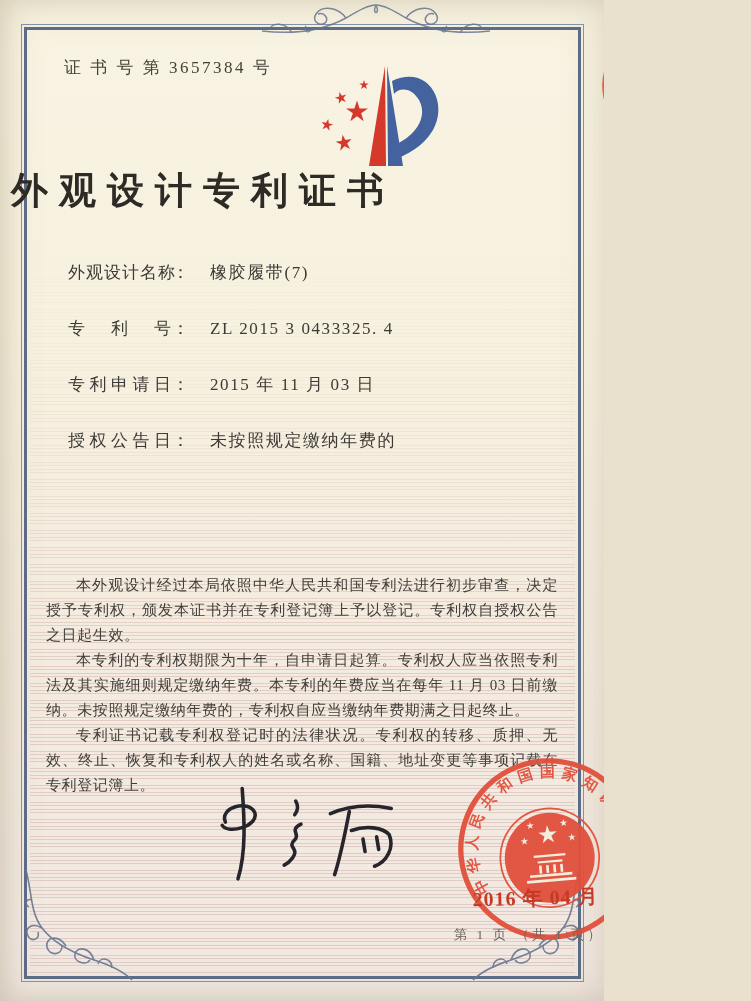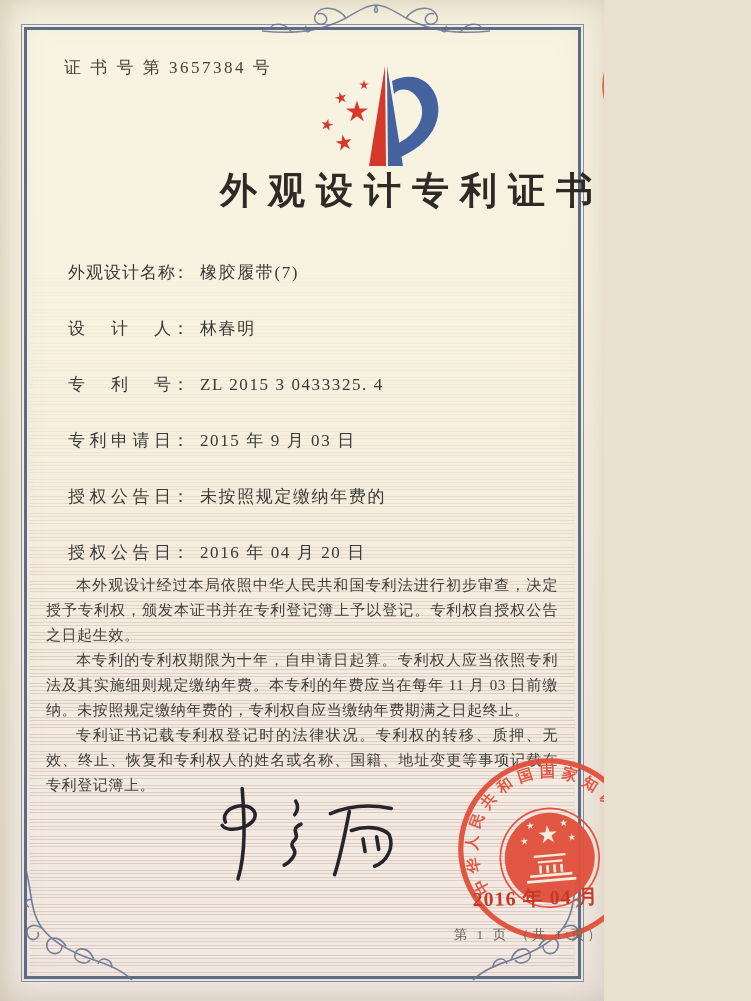--- a/index.html
+++ b/index.html
@@ -18,27 +18,27 @@
     position:absolute;left:30px;right:29px;top:235px;bottom:26px;pointer-events:none;
     background:repeating-linear-gradient(180deg,
       rgba(190,142,142,0) 0px, rgba(190,142,142,0) 2.6px,
       rgba(182,134,138,.30) 2.6px, rgba(182,134,138,.30) 3.4px);
     -webkit-mask-image:linear-gradient(180deg,rgba(0,0,0,0) 0%,rgba(0,0,0,.4) 32%,#000 58%);
     mask-image:linear-gradient(180deg,rgba(0,0,0,0) 0%,rgba(0,0,0,.4) 32%,#000 58%);
   }
   .cert-no{position:absolute;left:64px;top:56px;font-size:17px;letter-spacing:2.5px;color:#454239;}
   .logo{position:absolute;left:300px;top:60px;}
   .title{
-    position:absolute;top:166px;left:0;right:0;text-align:right;
+    position:absolute;top:166px;left:0;right:0;text-align:left;
     font-size:37px;font-weight:700;letter-spacing:11px;text-indent:11px;color:#2e2a26;
   }
   .fields{position:absolute;left:68px;top:258px;right:58px;font-size:17px;}
   .field{margin-bottom:26px;line-height:30px;letter-spacing:1px;white-space:nowrap;}
   .flabel{display:inline-block;width:104px;text-align:justify;text-align-last:justify;vertical-align:bottom;}
-  .fvalue{margin-left:10px;letter-spacing:1.6px;}
+  .fvalue{margin-left:20px;letter-spacing:1.6px;}
   .paras{
     position:absolute;left:46px;right:46px;top:573px;
     font-size:15px;line-height:1.67;text-align:justify;color:#403e3a;letter-spacing:.6px;
   }
   .paras p{margin:0;text-indent:2em;}
   .signoff{
     position:absolute;left:66px;top:806px;
     font-family:"Liberation Sans","DejaVu Sans",sans-serif;font-weight:600;
     font-size:17.5px;letter-spacing:5px;color:#3a3a3a;
   }
@@ -136,33 +136,27 @@
     </g>
   </svg>
 
   <div class="title">外观设计专利证书</div>
 
   <div class="fields">
     <div class="field">
       <span class="flabel">外观设计名称</span><span>：</span><span class="fvalue">橡胶履带(7)</span>
     </div>
     <div class="field">
-      <span class="flabel">设计人</span><span>：</span><span class="fvalue">林春明</span>
-    </div>
-    <div class="field">
       <span class="flabel">专利号</span><span>：</span><span class="fvalue">ZL 2015 3 0433325. 4</span>
     </div>
     <div class="field">
-      <span class="flabel">专利申请日</span><span>：</span><span class="fvalue">2015 年 9 月 03 日</span>
+      <span class="flabel">专利申请日</span><span>：</span><span class="fvalue">2015 年 11 月 03 日</span>
     </div>
     <div class="field">
       <span class="flabel">授权公告日</span><span>：</span><span class="fvalue">未按照规定缴纳年费的</span>
-    </div>
-    <div class="field">
-      <span class="flabel">授权公告日</span><span>：</span><span class="fvalue">2016 年 04 月 20 日</span>
     </div>
   </div>
 
   <div class="paras">
     <p>本外观设计经过本局依照中华人民共和国专利法进行初步审查，决定授予专利权，颁发本证书并在专利登记簿上予以登记。专利权自授权公告之日起生效。</p>
     <p>本专利的专利权期限为十年，自申请日起算。专利权人应当依照专利法及其实施细则规定缴纳年费。本专利的年费应当在每年 11 月 03 日前缴纳。未按照规定缴纳年费的，专利权自应当缴纳年费期满之日起终止。</p>
     <p>专利证书记载专利权登记时的法律状况。专利权的转移、质押、无效、终止、恢复和专利权人的姓名或名称、国籍、地址变更等事项记载在专利登记簿上。</p>
   </div>
 
 

